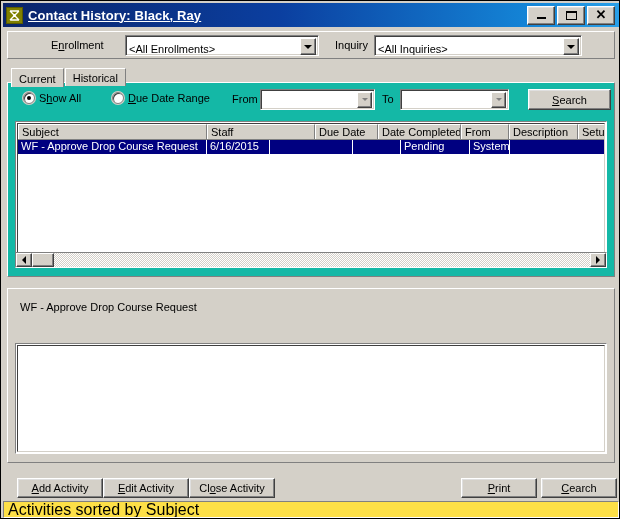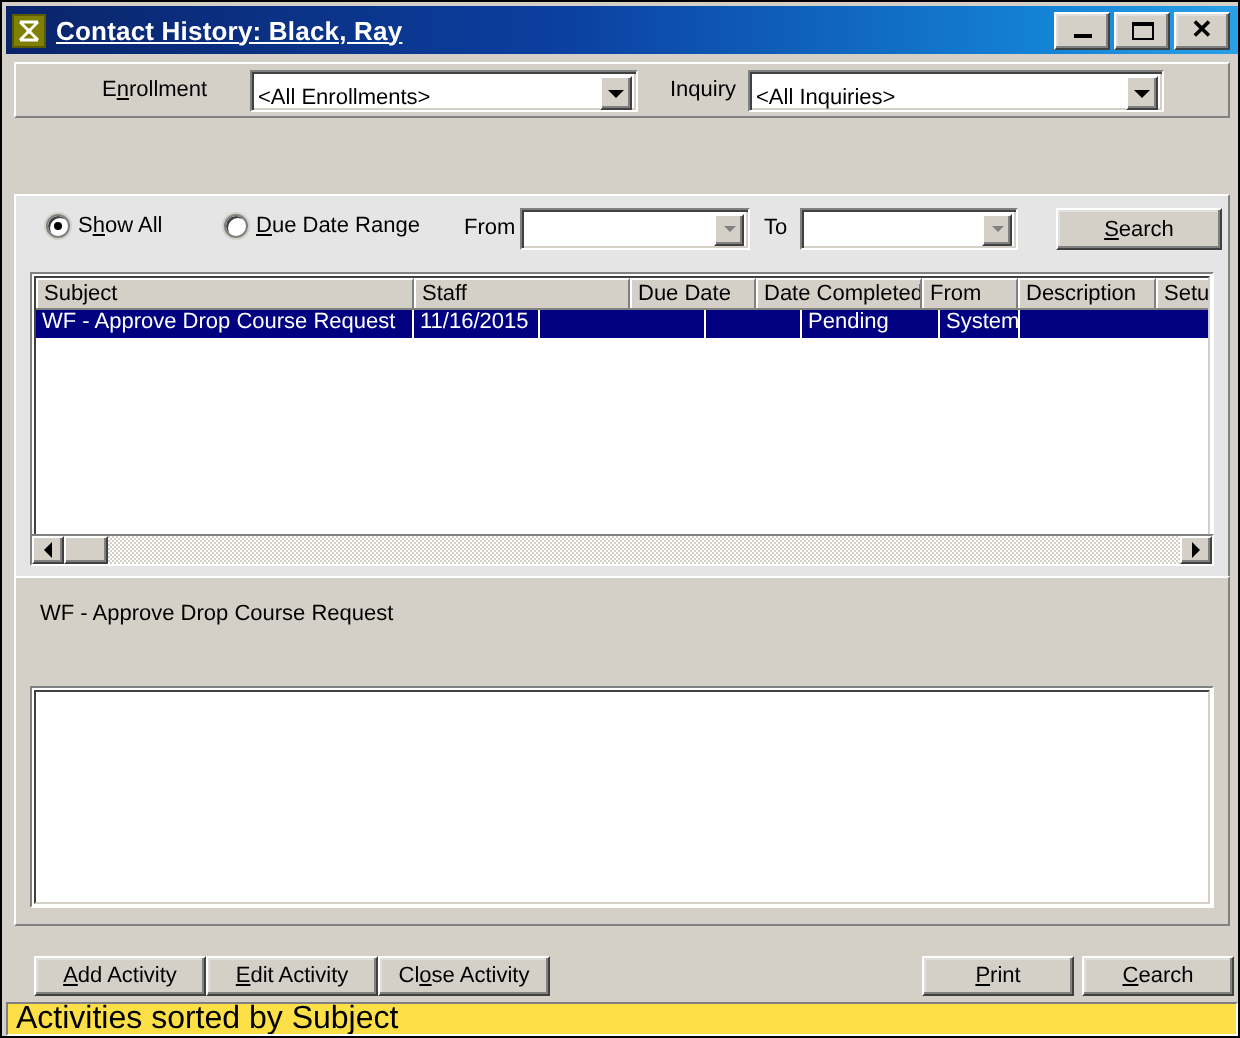--- a/index.html
+++ b/index.html
@@ -175,28 +175,28 @@
     line-height: 15px;
   }
   .tab.active {
     height: 19px;
     margin-bottom: -1px;
     padding-top: 3px;
   }
 
   .tab-body {
     position: absolute;
-    left: 6px; top: 96px;
+    left: 6px; top: 81px;
     width: 608px; height: 195px;
     box-sizing: border-box;
     border-top: 1px solid #ffffff;
     border-left: 1px solid #ffffff;
     border-right: 1px solid #808080;
     border-bottom: 1px solid #808080;
-    background: #e5e5e5;
+    background: #14b8a6;
   }
 
   
   .search-row {
     position: absolute;
     left: 6px; top: 5px;
     width: 594px; height: 24px;
   }
   .radio-wrap {
     position: absolute;
@@ -497,20 +497,24 @@
 
     <div class="fld-label" style="left:327px; top:7px;">Inquiry</div>
     <div class="combo" style="left:366px; top:3px; width:208px;">
       <div class="combo-value">&lt;All Inquiries&gt;</div>
       <div class="combo-arrow">
           <span class="arrow-dn"></span>
         </div>
     </div>
   </div>
 
+  <div class="tab-strip">
+    <div class="tab active">Current</div>
+    <div class="tab">Historical</div>
+  </div>
 
   <div class="tab-body">
 
     <div class="search-row">
       <div class="radio-wrap" style="left:9px; top:4px;">
         <span class="radio">
             <span class="dot"></span>
           </span>
         <span><span>S</span><u class="mn">h</u><span>ow All</span></span>
       </div>
@@ -549,21 +553,21 @@
           <div class="gh-cell" style="width:189px;">Subject</div>
           <div class="gh-cell" style="width:108px;">Staff</div>
           <div class="gh-cell" style="width:63px;">Due Date</div>
           <div class="gh-cell" style="width:83px;">Date Completed</div>
           <div class="gh-cell" style="width:48px;">From</div>
           <div class="gh-cell" style="width:69px;">Description</div>
           <div class="gh-cell" style="width:40px;">Setup By</div>
         </div>
         <div class="grid-row">
           <div class="gr-cell" style="width:189px;">WF - Approve Drop Course Request</div>
-          <div class="gr-cell" style="width:63px;">11/16/2015</div>
+          <div class="gr-cell" style="width:63px;">6/16/2015</div>
           <div class="gr-cell" style="width:83px;"></div>
           <div class="gr-cell" style="width:48px;"></div>
           <div class="gr-cell" style="width:69px;">Pending</div>
           <div class="gr-cell" style="width:40px;">System A</div>
         </div>
       </div>
     </div>
 
     <div class="grid-scroll">
       <div class="sb-btn">

